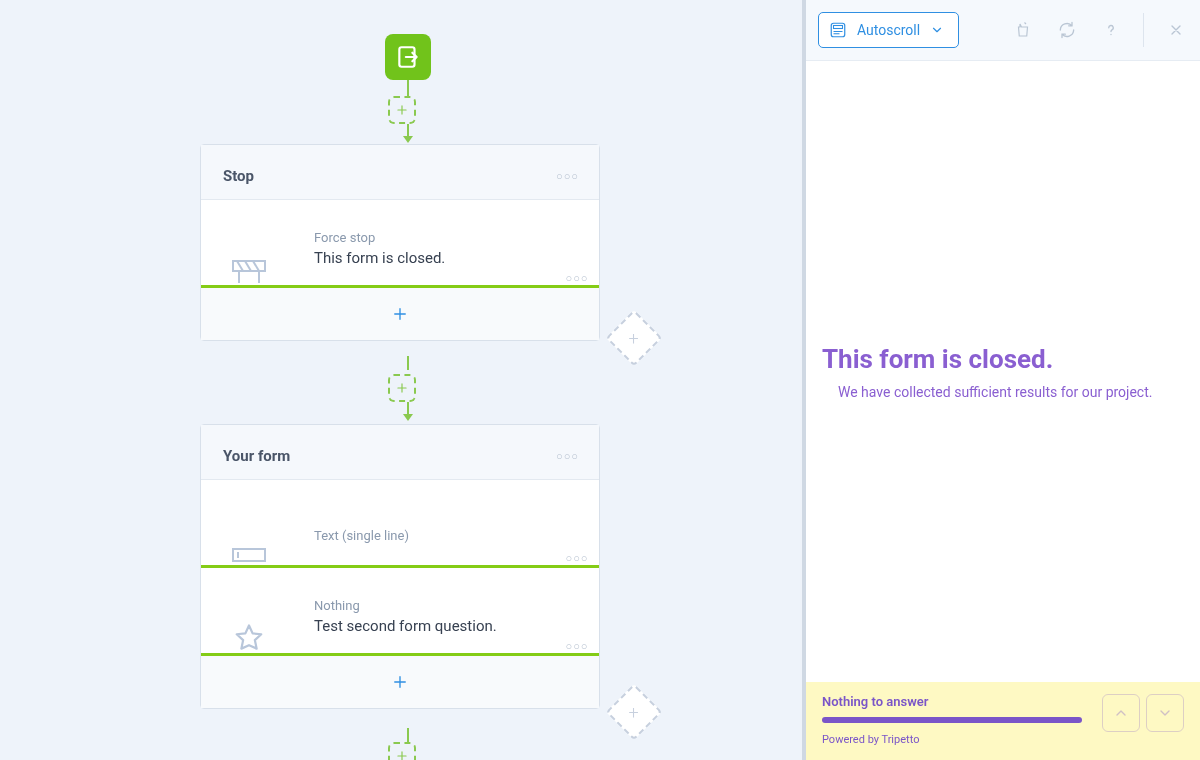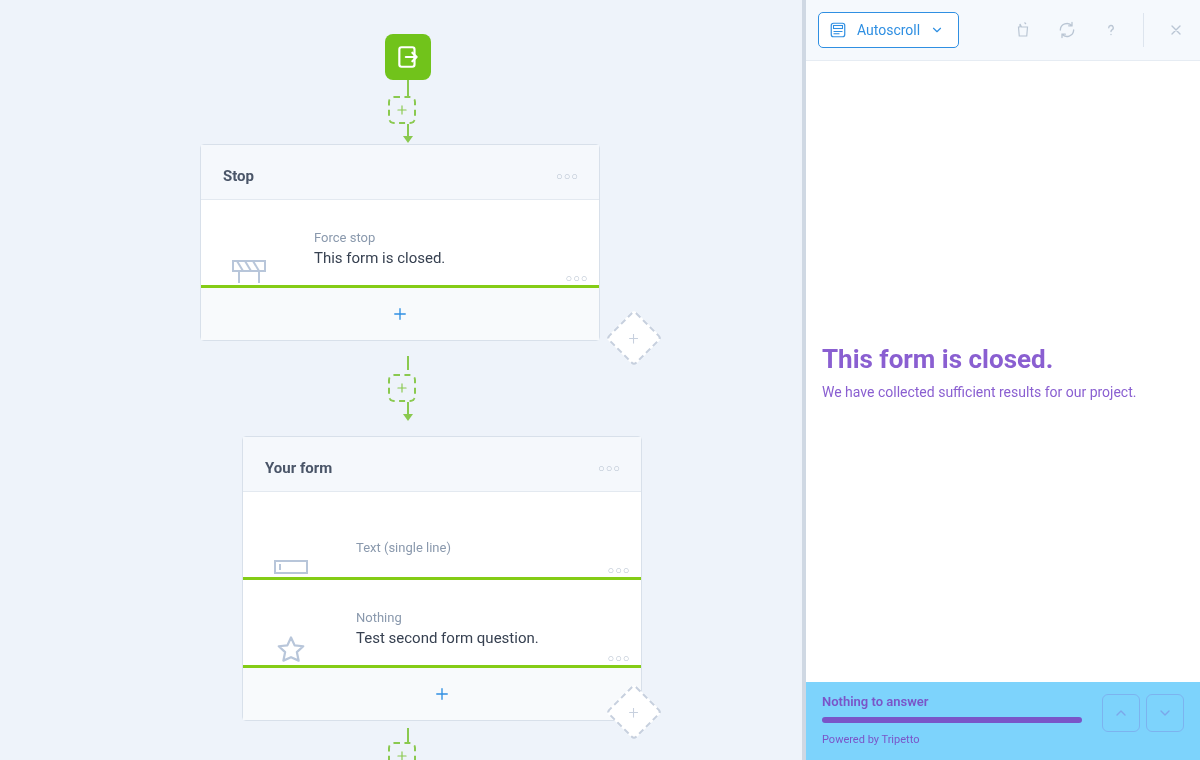--- a/index.html
+++ b/index.html
@@ -45,23 +45,23 @@
 .toolbar-spacer { flex:1; }
 .toolbar-icon { width: 24px; height: 24px; display:flex; align-items:center; justify-content:center; color: #bac6d4; cursor:pointer; }
 .toolbar-divider { width: 1px; height: 34px; background: #dde5ee; }
 
 .preview-tabs { height: 48px; display:flex; border-bottom: 1px solid #e6ecf3; }
 .preview-tab { flex:1; display:flex; align-items:center; justify-content:center; font-size: 14px; color:#8a99ad; cursor:pointer; border-bottom: 2px solid transparent; }
 .preview-tab.active { color:#1f8ae0; border-bottom-color:#1f8ae0; }
 
 .preview-body { flex:1; padding: 0 16px; display:flex; flex-direction:column; justify-content:center; }
 .closed-title { color:#8a5fd1; font-size: 26px; font-weight: 700; margin-bottom: 10px; }
-.closed-sub { color:#8a5fd1; font-size: 14px; }
-
-.preview-footer { background:#7dd3fc; padding: 12px 16px 14px 16px; display:flex; align-items:flex-start; gap: 12px; }
+.closed-sub { color:#8a5fd1; font-size: 14px; margin-left: 16px; }
+
+.preview-footer { background:#fef9c3; padding: 12px 16px 14px 16px; display:flex; align-items:flex-start; gap: 12px; }
 .footer-left { flex:1; }
 .footer-label { color:#7a55c8; font-size: 13px; font-weight: 600; margin-bottom: 8px; }
 .progress { height: 6px; background:#7a55c8; border-radius: 3px; width: 260px; margin-bottom: 10px; }
 .powered { color:#7a55c8; font-size: 11px; }
 .footer-nav { display:flex; gap:6px; }
 .nav-btn { width: 38px; height: 38px; border: 1px solid rgba(122,85,200,0.25); border-radius: 6px; display:flex; align-items:center; justify-content:center; color: rgba(122,85,200,0.35); cursor:pointer; }
 </style>
 </head>
 <body>
 
@@ -123,21 +123,21 @@
 
       <div class="connector" style="top:356px; height:14px;"></div>
       <div class="add-node" style="top:374px;">
         <svg viewBox="0 0 24 24">
             <path d="M12 5v14M5 12h14" stroke="#8ac94f" stroke-width="2" stroke-linecap="round"></path>
           </svg>
       </div>
       <div class="connector" style="top:402px; height:12px;"></div>
       <div class="arrow-down" style="top:414px;"></div>
 
-      <div class="section-card" style="top:436px;margin-left:42px;">
+      <div class="section-card" style="top:424px;">
         <div class="section-header">
           <span class="section-title">Your form</span>
           <span class="more-dots">○○○</span>
         </div>
         <div class="block-row">
           <div class="block-icon-cell">
             <svg width="36" height="20" viewBox="0 0 36 20">
               <rect x="2" y="4" width="32" height="12" fill="none" stroke="#b8c6da" stroke-width="2"></rect>
               <line x1="7" y1="7" x2="7" y2="13" stroke="#b8c6da" stroke-width="2"></line>
             </svg>

